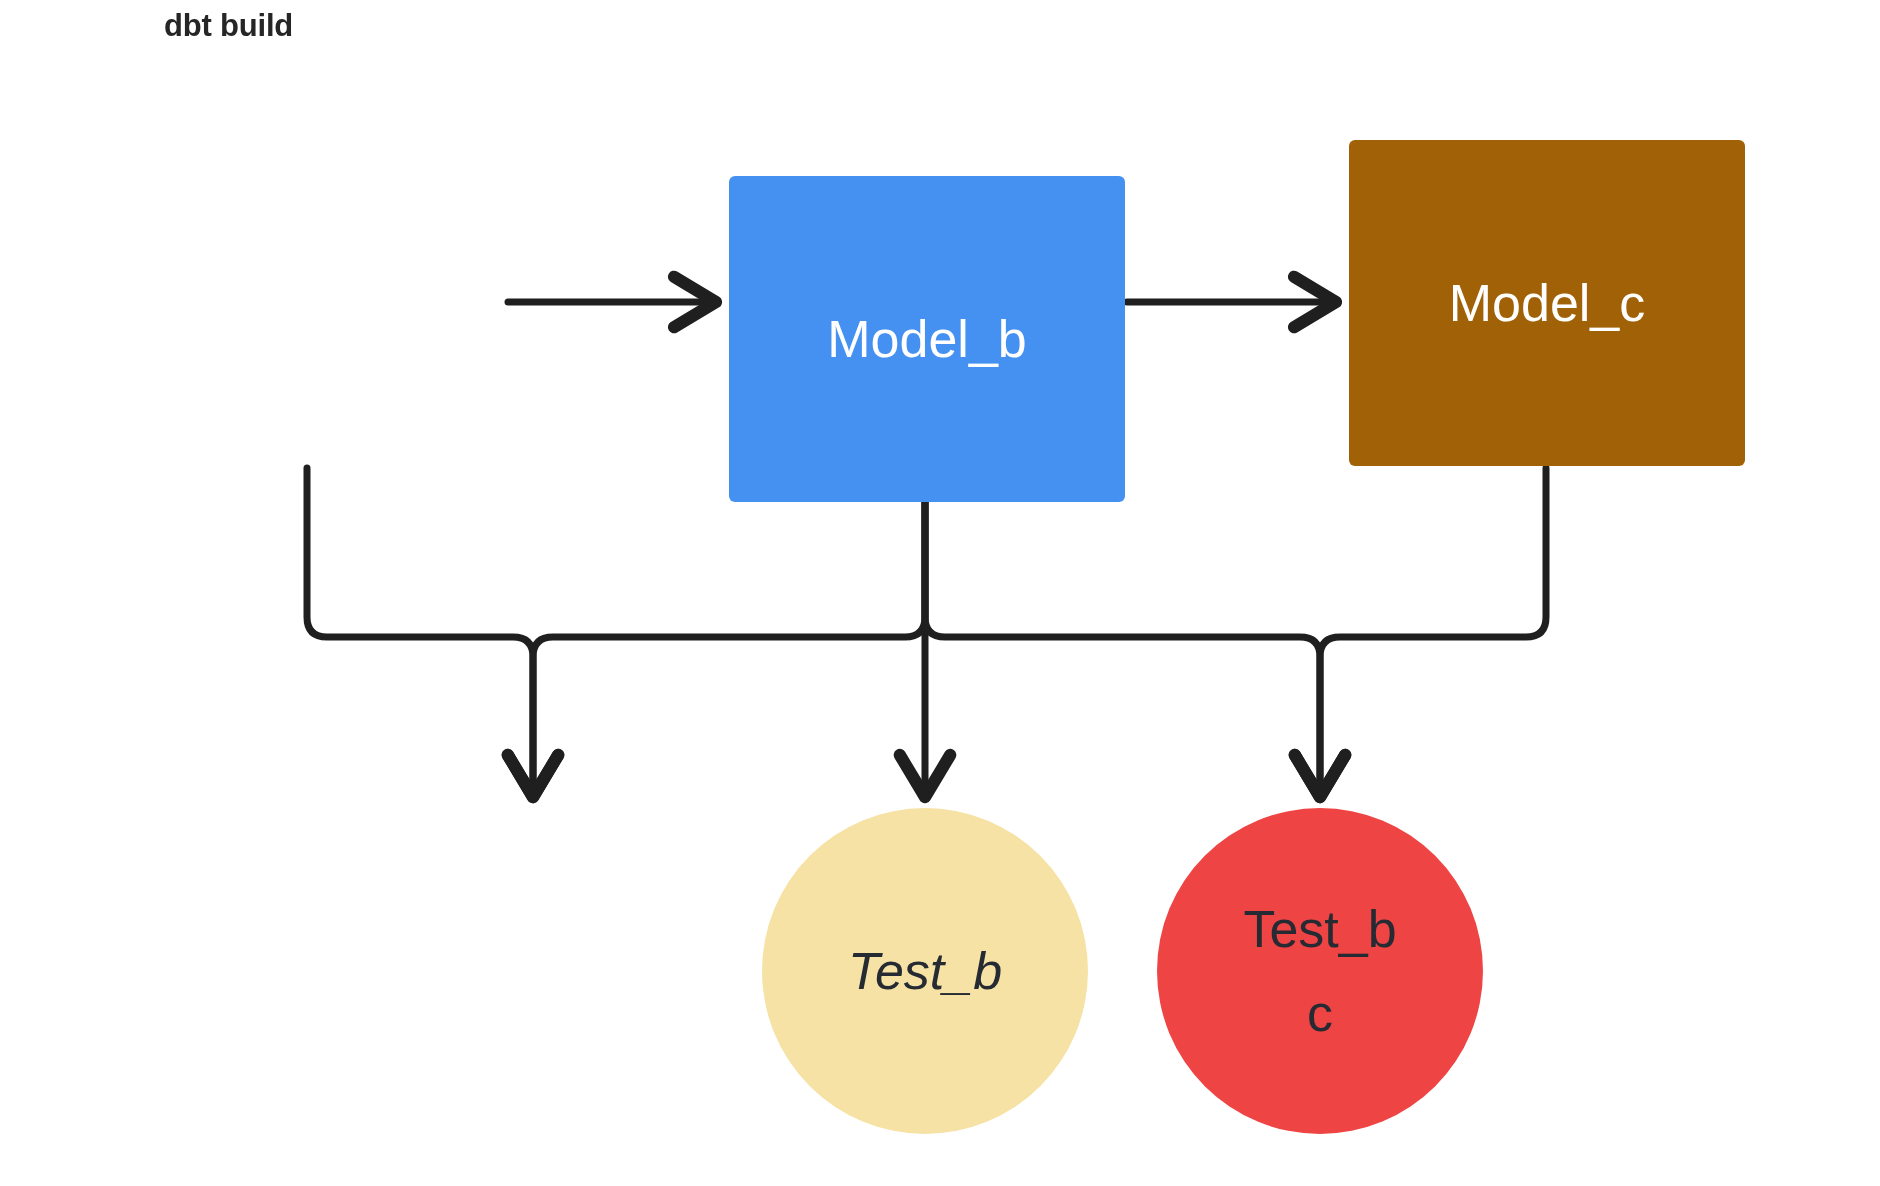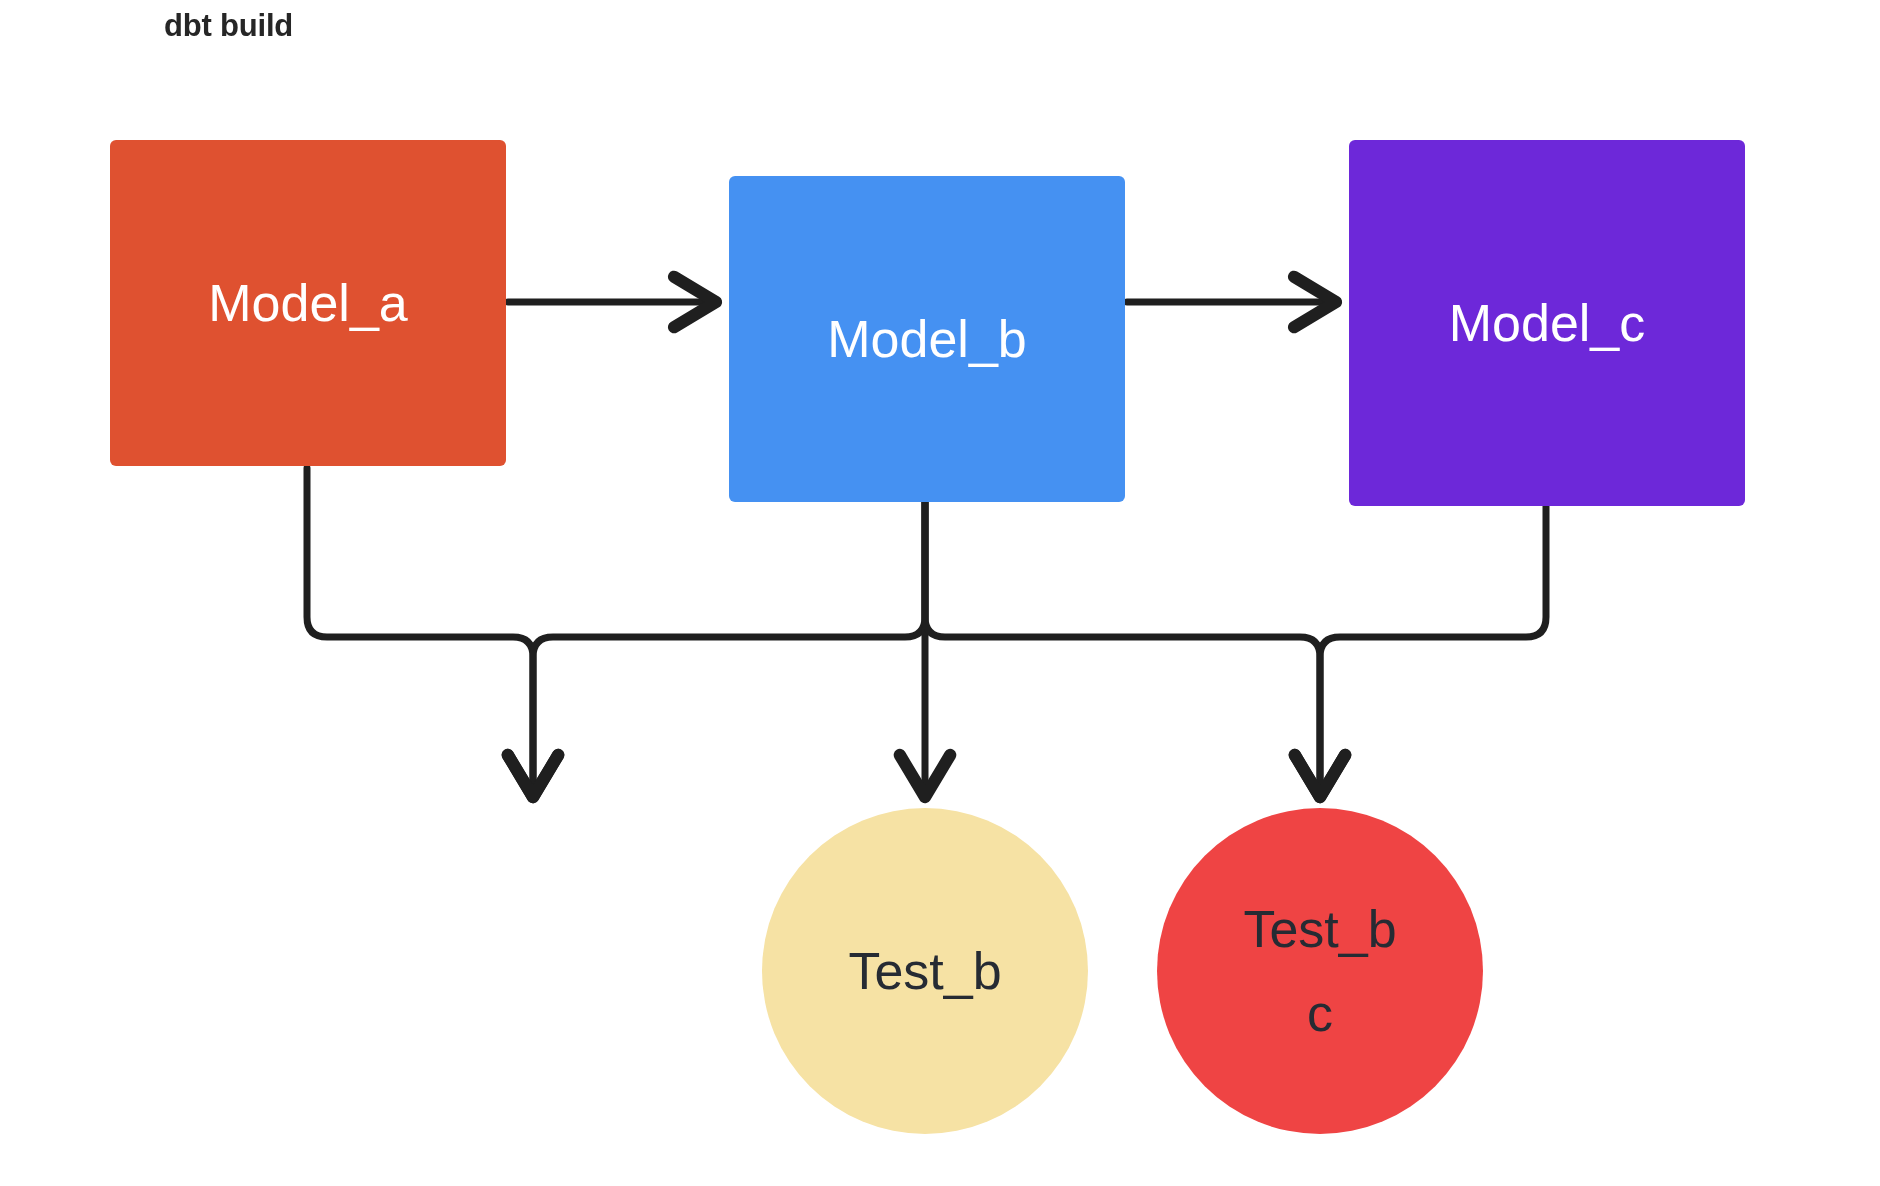--- a/index.html
+++ b/index.html
@@ -96,34 +96,31 @@
       <path d="M 925,468 L 925,797" marker-end="url(#arrowhead)"></path>
 
       <path d="M 925,468 L 925,617 Q 925,637 945,637 L 1300,637 Q 1320,637 1320,657 L 1320,797" marker-end="url(#arrowhead)"></path>
 
       <path d="M 1546,468 L 1546,617 Q 1546,637 1526,637 L 1340,637 Q 1320,637 1320,657 L 1320,797" marker-end="url(#arrowhead)"></path>
     </g>
   </svg>
 
   <div class="diagram-title">dbt build</div>
 
-  <div class="model-node" style="left:110px; top:140px; width:396px; height:326px; background:#DF5130;">
-    <span class="model-label">Model_a</span>
-  </div>
 
   <div class="model-node" style="left:729px; top:140px; width:396px; height:326px; background:#4591F2;margin-top:36px;">
     <span class="model-label">Model_b</span>
   </div>
 
-  <div class="model-node" style="left:1349px; top:140px; width:396px; height:366px; background:#6d28d9;">
+  <div class="model-node" style="left:1349px; top:140px; width:396px; height:326px; background:#a16207;">
     <span class="model-label">Model_c</span>
   </div>
 
 
-  <div class="test-node" style="left:762px; top:808px; width:326px; height:326px; background:#F6E2A4;">
+  <div class="test-node" style="left:762px; top:808px; width:326px; height:326px; background:#F6E2A4;font-style:italic;">
     <span class="test-label single">Test_b</span>
   </div>
 
   <div class="test-node" style="left:1157px; top:808px; width:326px; height:326px; background:#ef4444;">
     <span class="test-label">Test_bc</span>
   </div>
 
 </div>
 
 </body></html>

